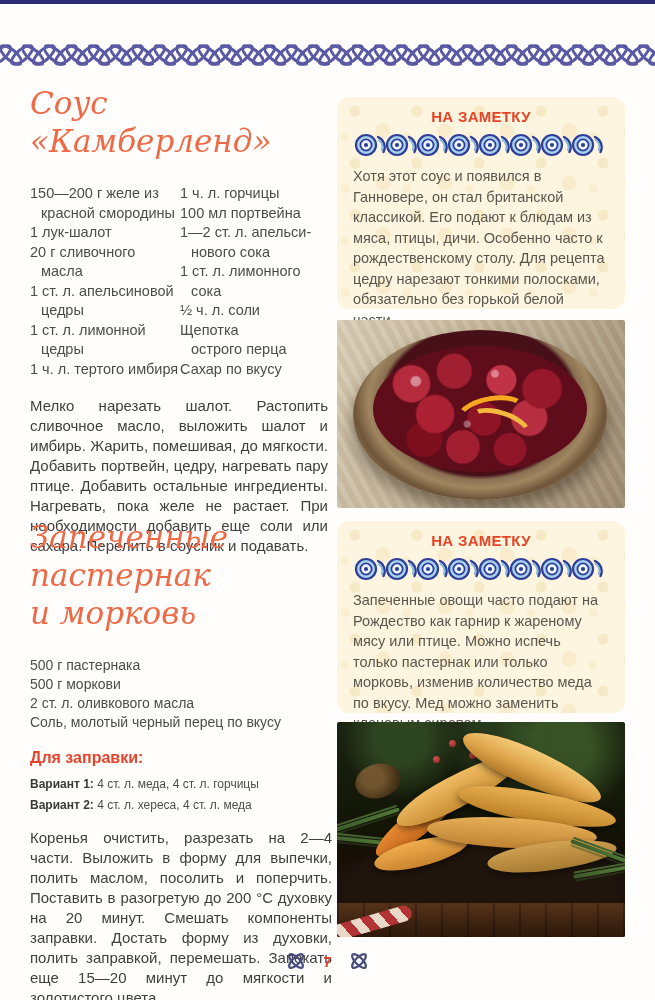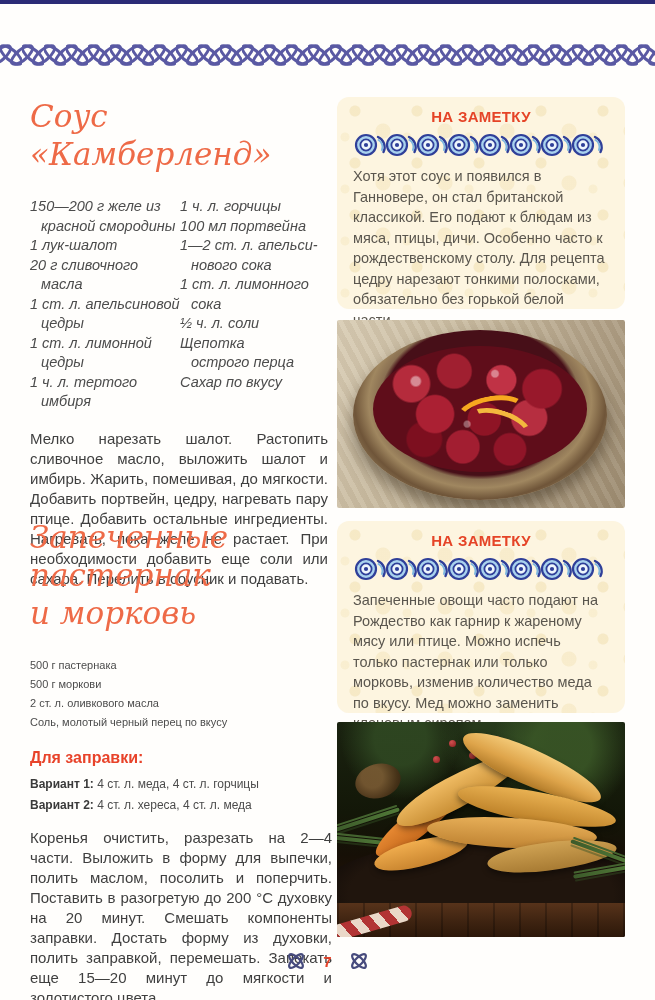--- a/index.html
+++ b/index.html
@@ -4,35 +4,35 @@
 <style>
   html,body{margin:0;padding:0;}
   body{width:655px;height:1000px;background:#ffffff;font-family:"Liberation Sans",sans-serif;-webkit-font-smoothing:antialiased;}
   .page{position:relative;width:655px;height:1000px;overflow:hidden;background:#fffefc;}
 
   
   .top-line{position:absolute;top:0;left:0;right:0;height:4px;background:#2b2b76;}
   .knot-band{position:absolute;top:40px;left:0;width:655px;height:32px;}
 
   
-  .col-left{position:absolute;left:30px;top:97px;width:302px;}
+  .col-left{position:absolute;left:30px;top:84px;width:302px;}
   .col-left2{position:absolute;left:30px;top:518px;width:302px;}
   .script-title{font-family:"DejaVu Serif",serif;font-style:italic;font-weight:400;
     color:#ee6a47;font-size:31px;line-height:38px;margin:0;white-space:pre-line;}
   .t1{margin-bottom:24px;}
   .t2{margin-bottom:24px;font-style:italic;}
 
   .ingredients{display:flex;}
-  ul.ing{list-style:none;margin:0;padding:0;font-style:italic;}
+  ul.ing{list-style:none;margin:0;padding:0;}
   ul.ing li{font-size:14.5px;line-height:19.5px;color:#4c4c4c;white-space:pre-line;
     padding-left:11px;text-indent:-11px;margin:0;}
   .c1{width:150px;}
   .c2{width:152px;}
   ul.ing2{list-style:none;margin:0 0 0 0;padding:0;}
-  ul.ing2 li{font-size:11px;line-height:19px;color:#4c4c4c;white-space:pre-line;margin:0;}
+  ul.ing2 li{font-size:14px;line-height:19px;color:#4c4c4c;white-space:pre-line;margin:0;}
 
   .body-text{font-size:15px;line-height:20px;color:#3f3f3f;text-align:justify;margin:16px 0 0;}
   .p1{margin-top:17px;width:298px;}
   .p2{margin-top:12px;width:302px;}
 
   .dressing{font-size:16px;line-height:20px;color:#e8432a;font-weight:bold;margin:16px 0 6px;}
   .variant{font-size:12px;line-height:21px;color:#4c4c4c;margin:0;}
   .variant b{color:#3a3a3a;}
   .ing-block{margin-top:0;}
 

